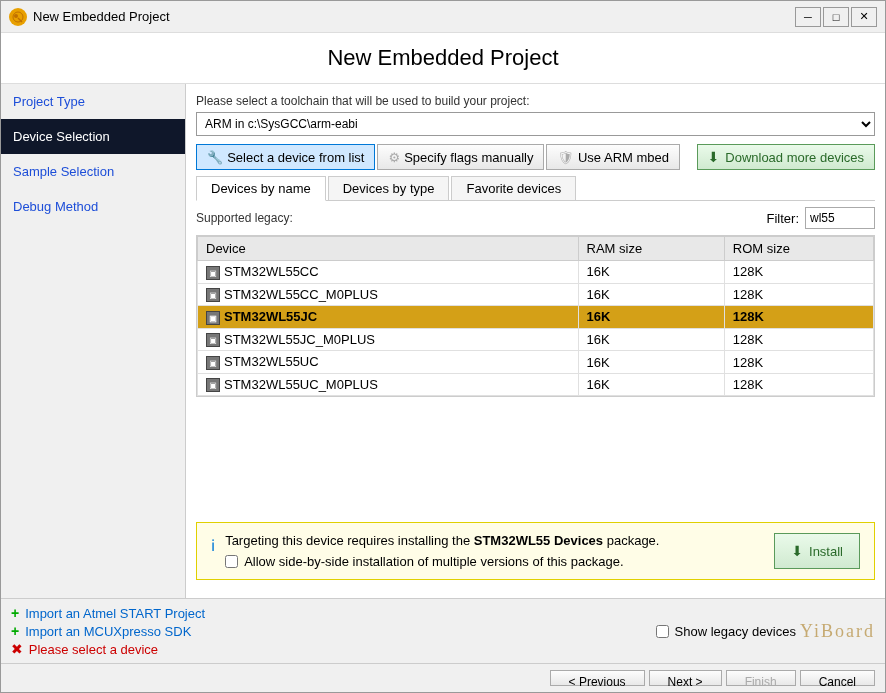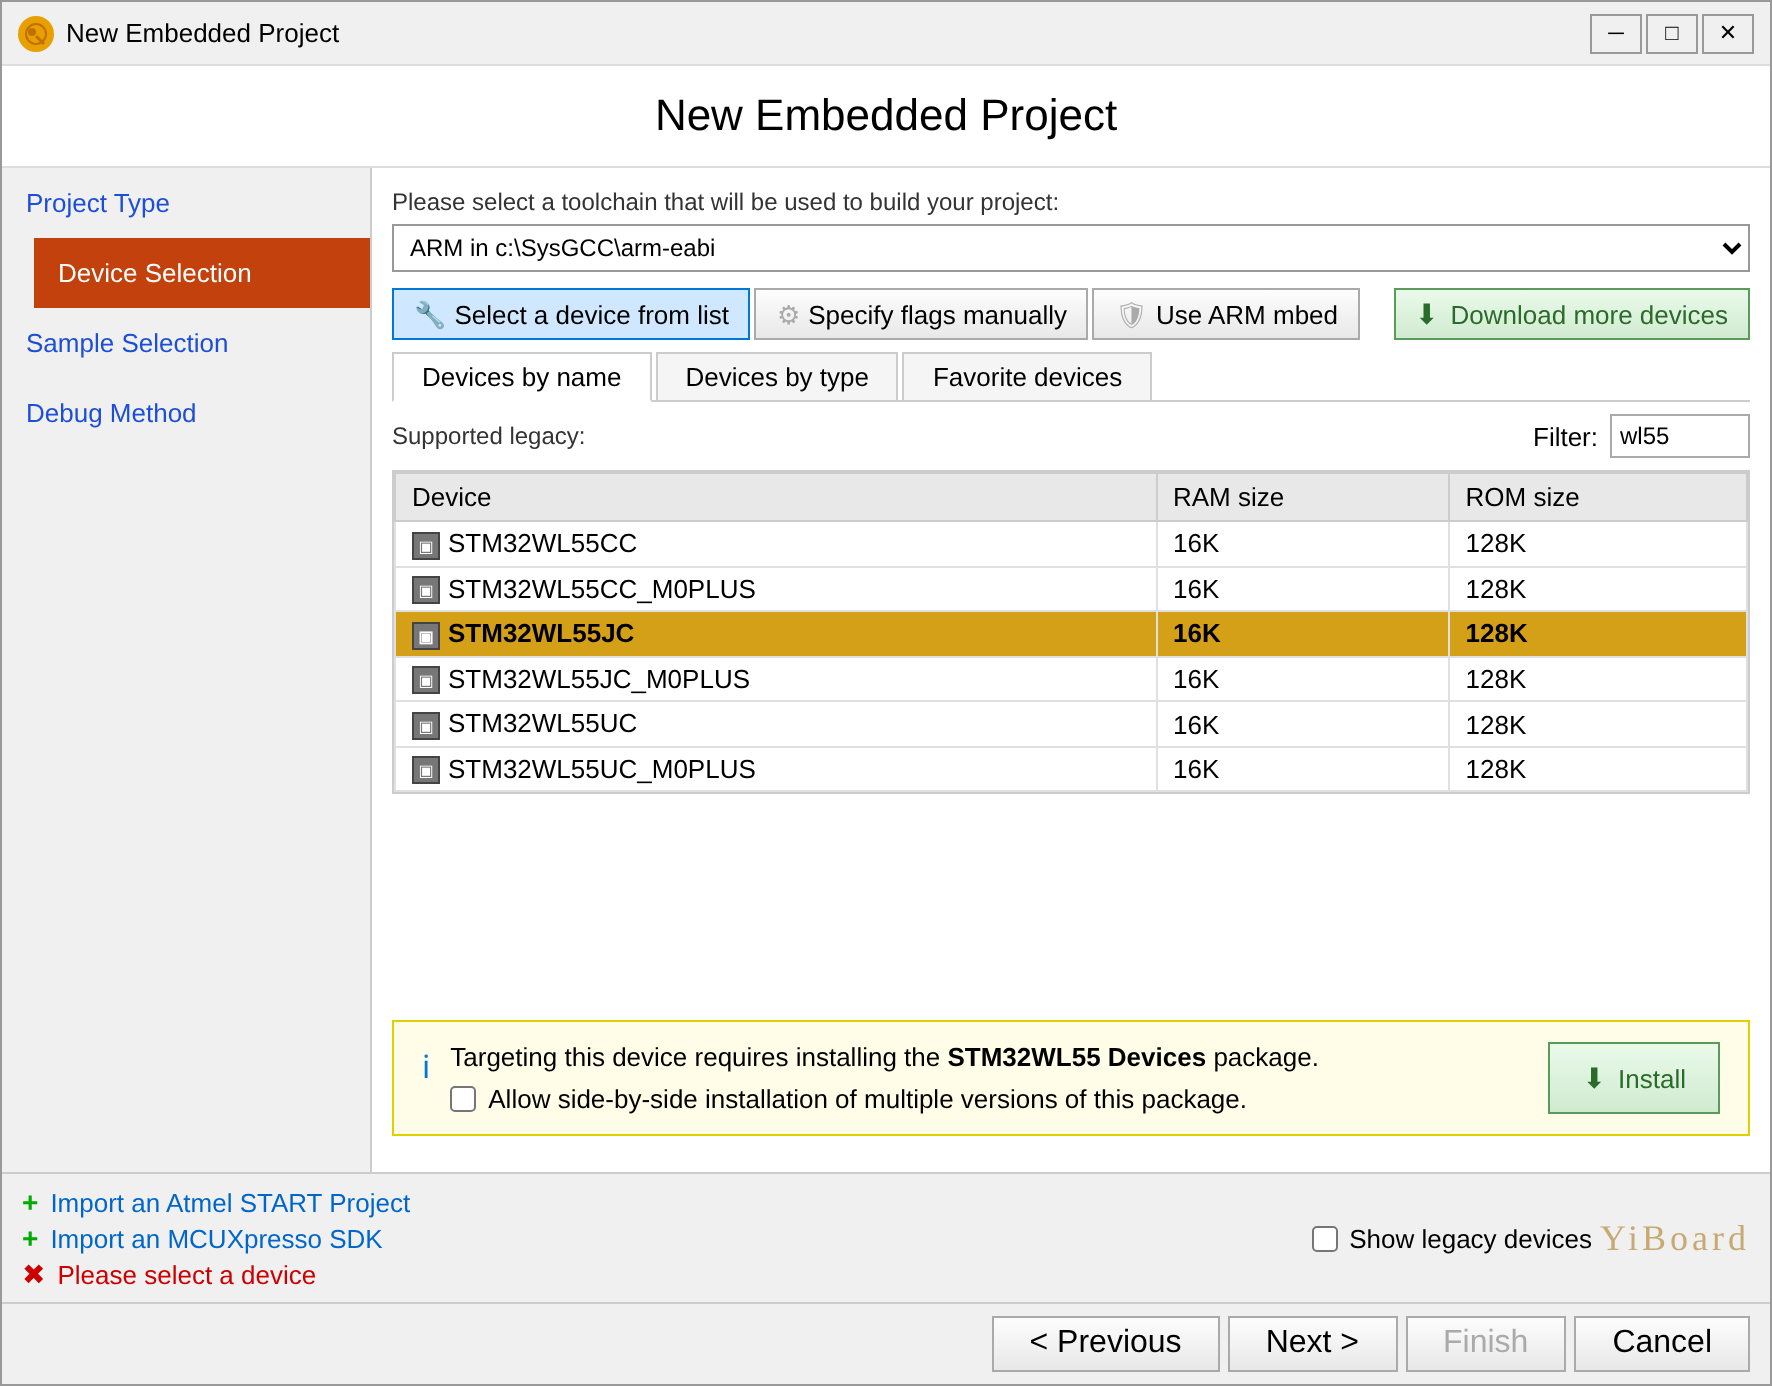--- a/index.html
+++ b/index.html
@@ -12,21 +12,21 @@
     .title-bar-text { flex: 1; font-size: 13px; color: #000; }
     .title-bar-controls { display: flex; gap: 2px; }
     .title-bar-btn { width: 26px; height: 20px; background: #f0f0f0; border: 1px solid #999; cursor: pointer; display: flex; align-items: center; justify-content: center; font-size: 11px; }
 
     .main-title { text-align: center; padding: 12px; font-size: 22px; font-weight: normal; color: #000; border-bottom: 1px solid #ddd; background: white; }
 
     .body { display: flex; flex: 1; overflow: hidden; }
 
     .sidebar { width: 185px; background: #f0f0f0; border-right: 1px solid #ccc; padding-top: 0; }
     .sidebar-item { padding: 10px 12px; cursor: pointer; color: #1d4ed8; }
-    .sidebar-item.active { background: #c2410c; color: white; margin-left: 16px; }
+    .sidebar-item.active { background: #0f172a; color: white; }
 
     .content { flex: 1; display: flex; flex-direction: column; padding: 10px; background: white; }
     .toolchain-label { margin-bottom: 4px; color: #333; font-size: 12px; }
 
     .toolbar { display: flex; align-items: center; margin-bottom: 6px; gap: 2px; }
     .tool-btn { padding: 3px 10px; border: 1px solid #aaa; background: linear-gradient(to bottom, #fdfdfd, #e8e8e8); cursor: pointer; font-size: 12px; display: flex; align-items: center; gap: 4px; height: 26px; }
     .tool-btn.active { background: #d0e8ff; border-color: #0078d7; }
     .tool-btn-download { margin-left: auto; padding: 3px 10px; border: 1px solid #5a9a5a; background: linear-gradient(to bottom, #eafaea, #d0ead0); cursor: pointer; font-size: 12px; display: flex; align-items: center; gap: 6px; height: 26px; color: #2a6a2a; }
 
     .tabs { display: flex; border-bottom: 1px solid #ccc; margin-bottom: 6px; }
@@ -57,21 +57,21 @@
     .bottom-links { flex: 1; }
     .bottom-link { display: flex; align-items: center; gap: 6px; margin-bottom: 2px; font-size: 12px; color: #0066cc; cursor: pointer; text-decoration: none; }
     .plus-icon { color: #00aa00; font-size: 14px; font-weight: bold; }
     .error-row { display: flex; align-items: center; gap: 6px; font-size: 12px; color: #cc0000; margin-top: 2px; }
 
     .bottom-right { display: flex; align-items: center; gap: 4px; }
     .show-legacy-row { display: flex; align-items: center; gap: 6px; font-size: 12px; }
     .watermark { font-family: cursive; font-size: 18px; color: rgba(180,140,60,0.7); letter-spacing: 2px; }
 
     .nav-buttons { display: flex; justify-content: flex-end; gap: 4px; padding: 6px 10px; background: #f0f0f0; border-top: 1px solid #ccc; }
-    .nav-btn { padding: 4px 18px; border: 1px solid #aaa; background: linear-gradient(to bottom, #fdfdfd, #e8e8e8); cursor: pointer; font-size: 16px; height: 28px; }
+    .nav-btn { padding: 4px 18px; border: 1px solid #aaa; background: linear-gradient(to bottom, #fdfdfd, #e8e8e8); cursor: pointer; font-size: 12px; height: 16px; }
     .nav-btn:disabled { color: #aaa; cursor: default; }
   </style>
 </head>
 <body>
 
 <div class="window">
 
   <div class="title-bar">
     <div class="title-bar-icon">
       <svg width="14" height="14" viewBox="0 0 14 14">

